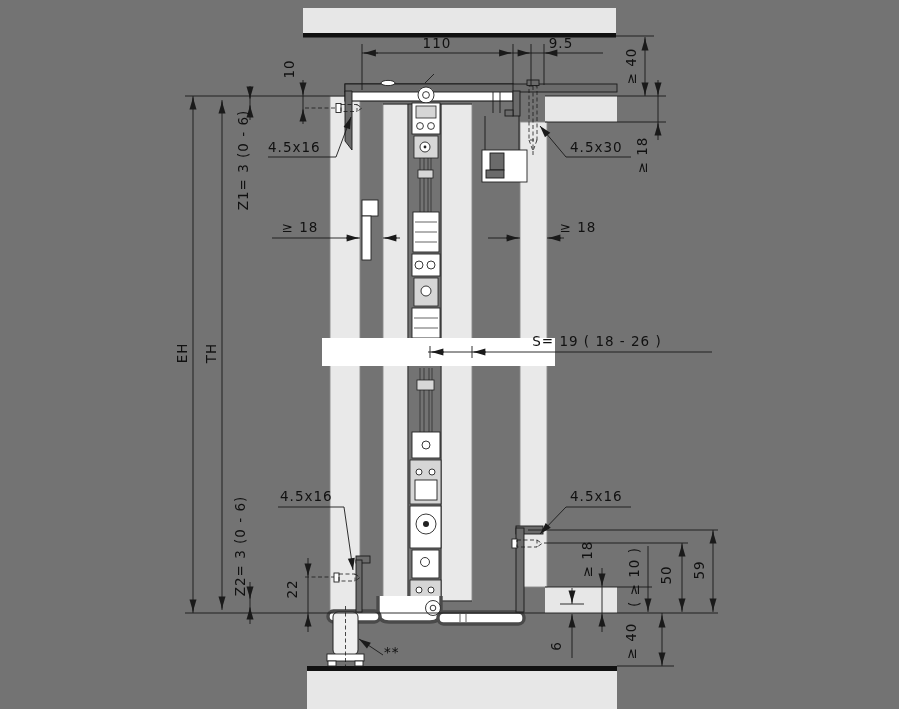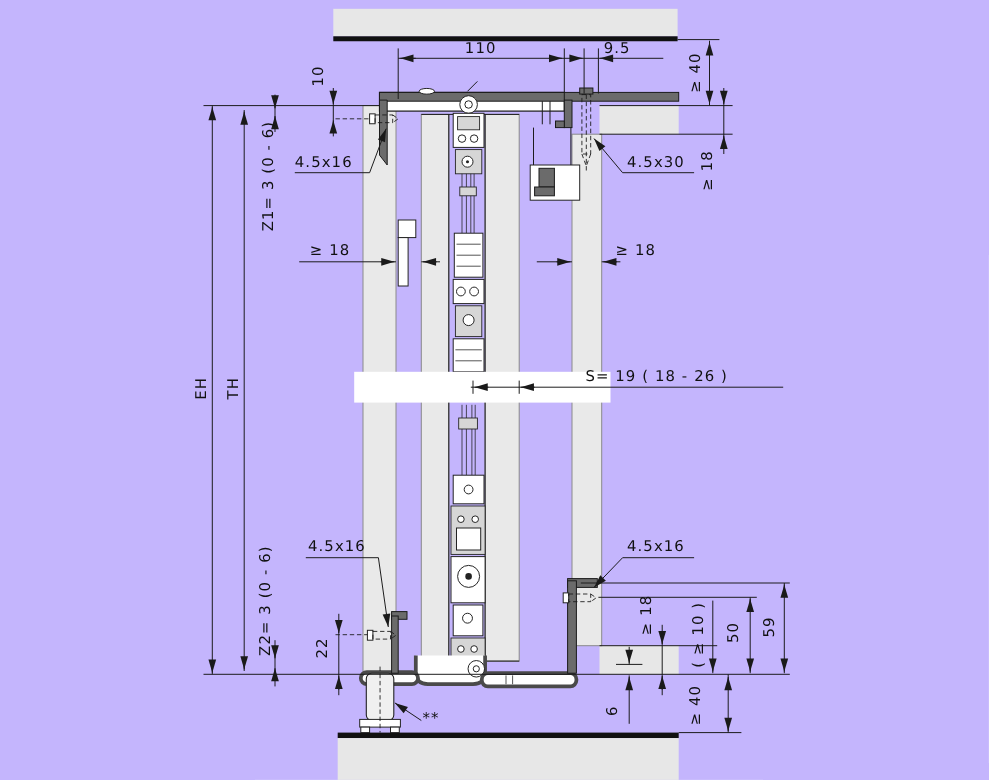--- a/index.html
+++ b/index.html
@@ -1,16 +1,16 @@
 <!DOCTYPE html>
 <html><head>
 <meta charset="utf-8">
 <style>
   html,body{margin:0;padding:0;background:#ffffff;}
-  .stage{position:relative;width:899px;height:709px;background:#c4b5fd;overflow:hidden;
+  .stage{position:relative;width:899px;height:709px;background:#737373;overflow:hidden;
          font-family:"DejaVu Sans",sans-serif;}
   svg{display:block;}
   .dimtxt{font-family:"DejaVu Sans",sans-serif;font-size:13.5px;fill:#111;letter-spacing:1px;}
   .thin{stroke:#1a1a1a;stroke-width:0.9;fill:none;}
   .thin-d{stroke:#1a1a1a;stroke-width:0.8;fill:none;stroke-dasharray:4 2.5;}
   .prof{stroke:#1a1a1a;stroke-width:1.1;fill:#ffffff;}
   .dark{fill:#6b6b6b;stroke:#1a1a1a;stroke-width:0.9;}
   .panel{fill:#e9e9e9;stroke:#8a8a8a;stroke-width:0.9;}
   .band{fill:#e7e7e7;stroke:none;}
   .hw{stroke:#222;stroke-width:0.9;fill:#ffffff;}

